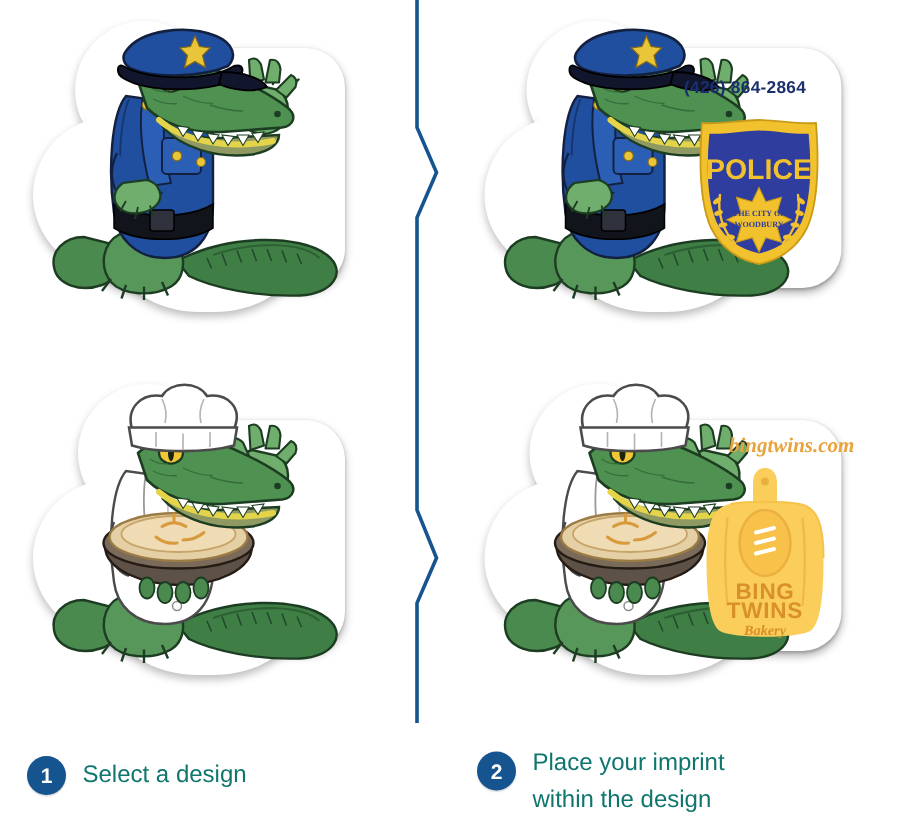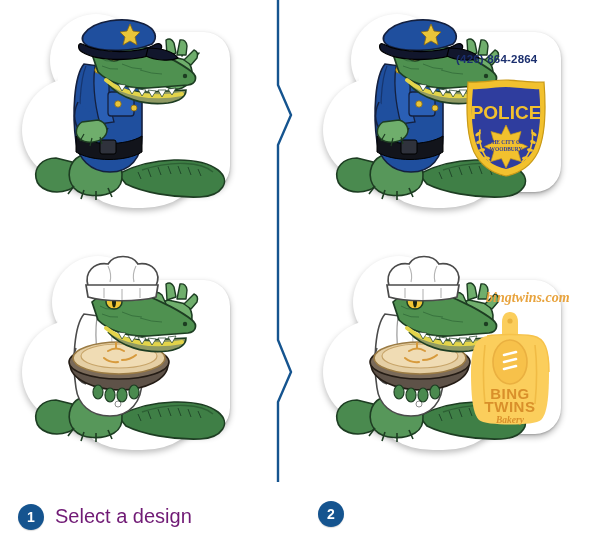--- a/index.html
+++ b/index.html
@@ -60,22 +60,22 @@
   .step-num{
     width:26px;height:26px;border-radius:50%;
     background:#15548f;color:#ffffff;
     font-size:14px;font-weight:bold;
     display:flex;align-items:center;justify-content:center;
     flex:0 0 auto;
     box-shadow:0 1px 1px rgba(0,0,0,.15);
   }
   .step-label{
     margin-left:11px;
-    color:#701a75;
-    font-size:20px;
+    color:#0f766e;
+    font-size:16px;
     line-height:25px;
     white-space:pre-line;
     font-family:"Liberation Sans", sans-serif;
   }
   .step.two .step-num{margin-top:5px;}
 </style>
 </head>
 <body>
 
 <div class="stage">
@@ -536,15 +536,17 @@
     </svg>
   </div>
 
   <div class="step one" style="left:18px;top:504px;">
     <div class="step-num">1</div>
     <div class="step-label">Select a design</div>
   </div>
 
   <div class="step two" style="left:318px;top:496px;">
     <div class="step-num">2</div>
+    <div class="step-label">Place your imprint
+within the design</div>
   </div>
 
 </div>
 
 </body></html>

